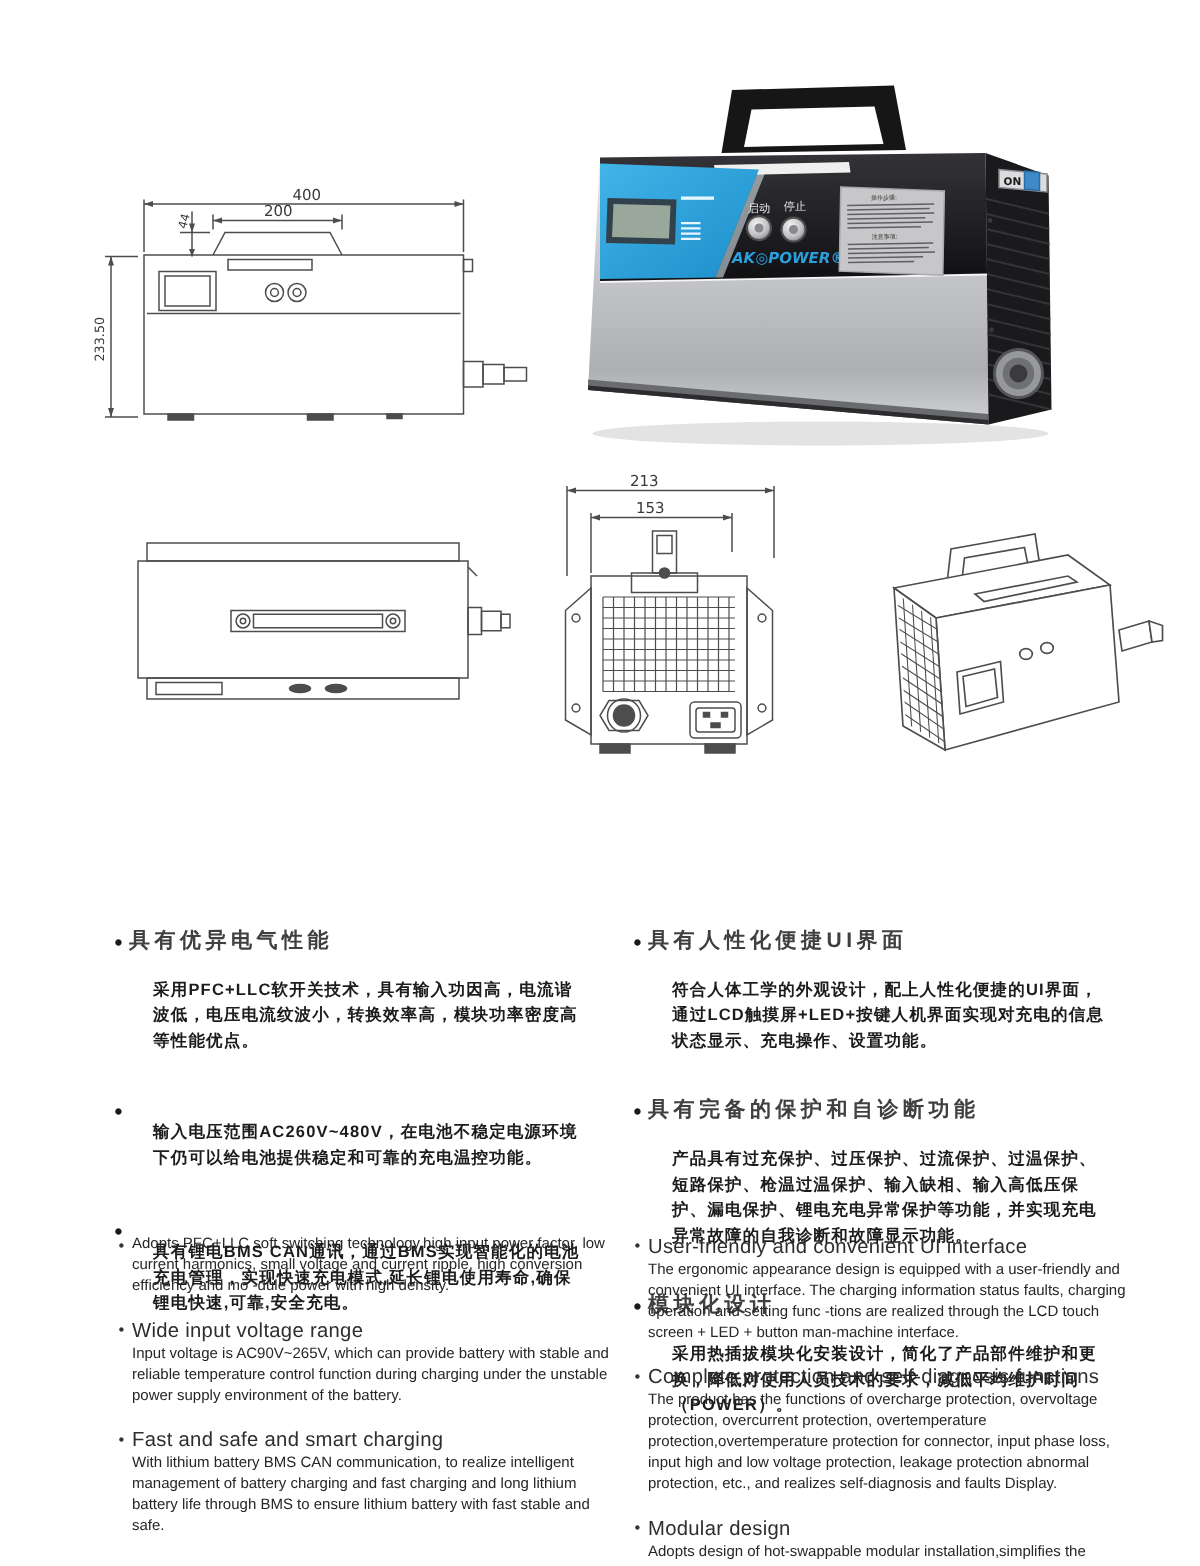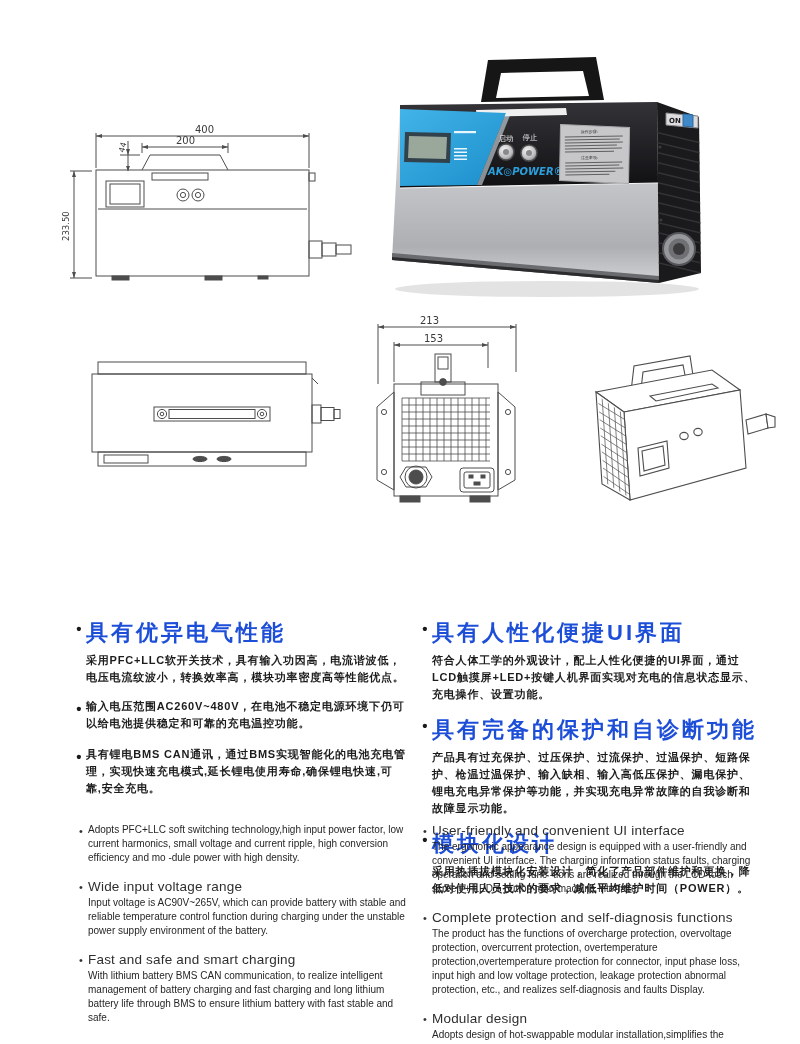--- a/index.html
+++ b/index.html
@@ -10,22 +10,22 @@
   .abs{position:absolute;}
   svg text{font-family:"DejaVu Sans","Liberation Sans",sans-serif;}
 
   
   .col{position:absolute;}
   .feat{display:flex;align-items:flex-start;}
   .feat .bullet{flex:0 0 14px;text-align:center;}
   .cn .bullet{font-size:15px;line-height:22px;font-weight:700;}
   .en .bullet{font-size:11px;line-height:17px;color:#333;}
   .feat-txt{flex:1;}
-  .cn h3{margin:0 0 4px 0;font-size:22px;font-weight:700;letter-spacing:3px;color:#1d4ed8;}
-  .cn p{margin:0;font-size:11px;font-weight:600;line-height:1.55;letter-spacing:0.8px;color:#1c1c1c;}
+  .cn h3{margin:0 0 4px 0;font-size:14px;font-weight:700;letter-spacing:3px;color:#404040;}
+  .cn p{margin:16px;font-size:11px;font-weight:600;line-height:1.55;letter-spacing:0.8px;color:#1c1c1c;}
   .cn.feat{margin-bottom:12px;}
   .en h3{margin:0 0 2px 0;font-size:13.5px;font-weight:400;letter-spacing:0.2px;color:#2e2e2e;}
   .en p{margin:0;font-size:10px;font-weight:400;line-height:1.4;color:#262626;}
   .en.feat{margin-bottom:14px;}
 </style>
 </head>
 <body>
 
 <div class="abs" style="left:58px;top:113px;width:304px;height:186px;">
 <svg width="304" height="186" viewBox="0 0 304 186">

